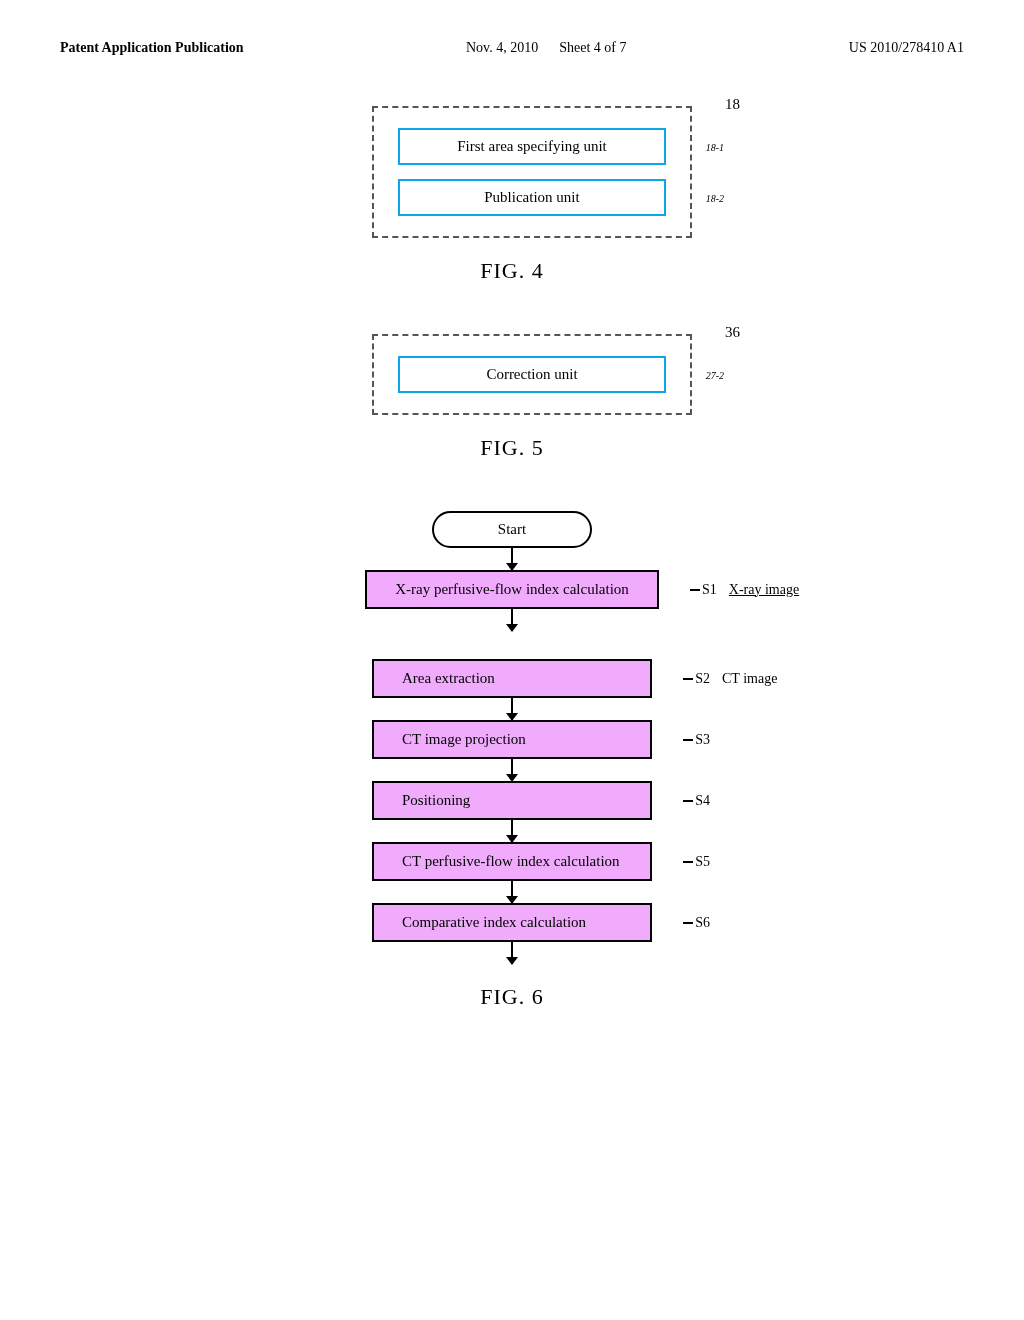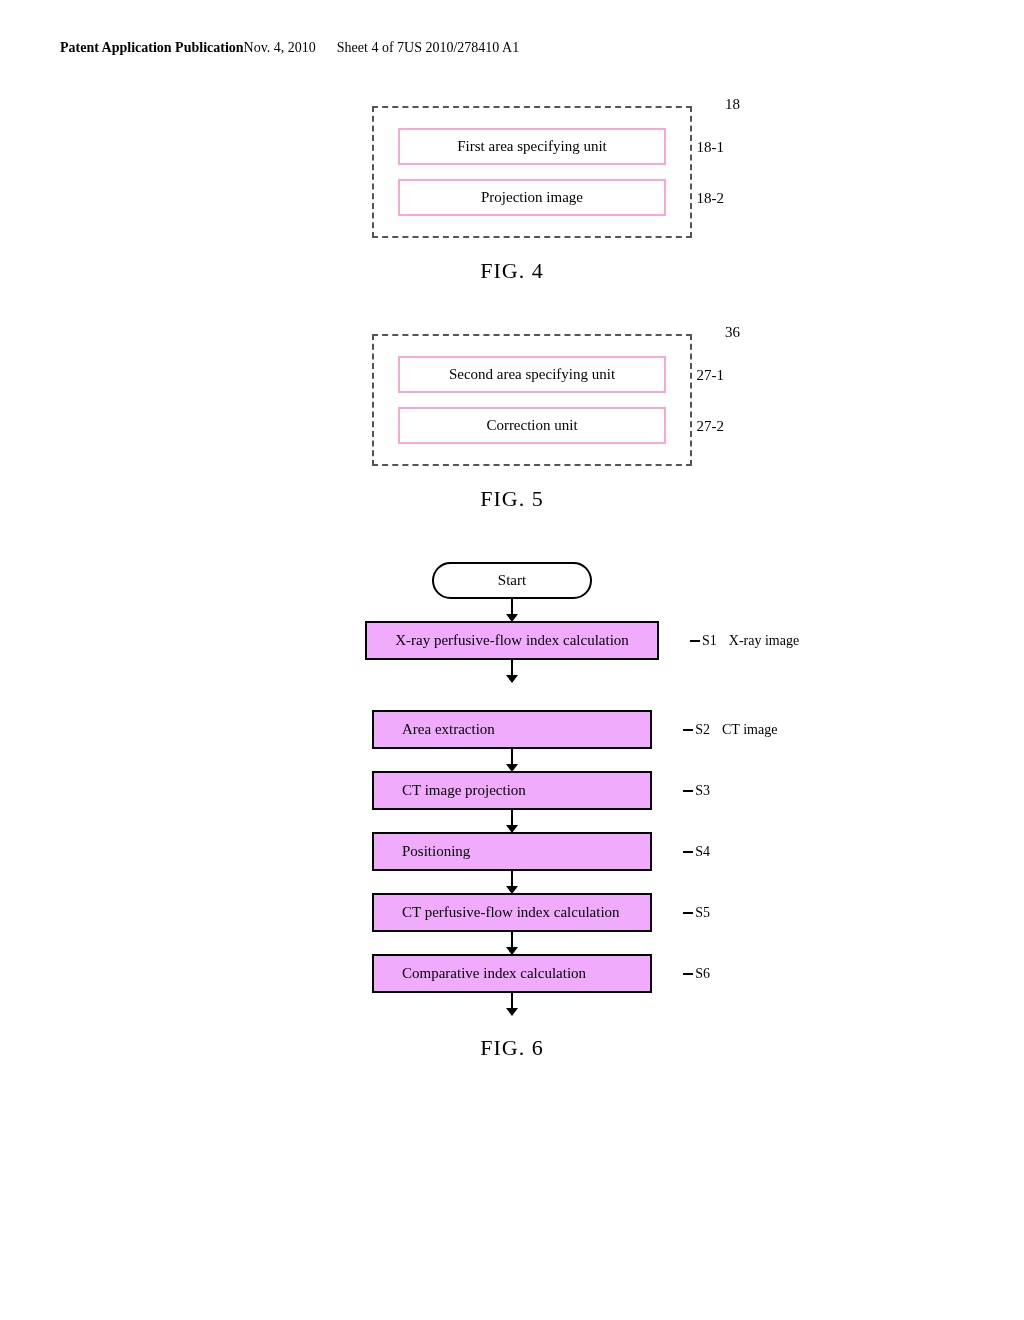--- a/index.html
+++ b/index.html
@@ -15,20 +15,21 @@
     .page {
       width: 1024px;
       min-height: 1320px;
       padding: 40px 60px;
       position: relative;
     }
 
     
     .header {
       display: flex;
+      justify-content: space-between;
       align-items: center;
       margin-bottom: 50px;
       font-size: 14px;
     }
     .header-left { font-weight: bold; }
     .header-center { font-size: 14px; }
     .header-right { font-size: 14px; }
 
     
     .figure-section {
@@ -56,39 +57,40 @@
     
     .box-label {
       position: absolute;
       top: -12px;
       right: -50px;
       font-size: 15px;
     }
 
     
     .inner-box {
-      border: 2px solid #f9a8d4;
+      border: 2px solid #0ea5e9;
       padding: 8px 4px;
       text-align: center;
       font-size: 15px;
       margin-bottom: 14px;
       position: relative;
     }
     .inner-box:last-child {
       margin-bottom: 0;
     }
 
     
     .inner-label {
       position: absolute;
       right: -60px;
       top: 50%;
       transform: translateY(-50%);
-      font-size: 15px;
+      font-size: 10px;
       white-space: nowrap;
+      font-style: italic;
     }
 
     .flow-node {
       position: relative;
       display: flex;
       align-items: center;
       justify-content: center;
     }
 
     .flow-rounded {
@@ -175,37 +177,33 @@
 
   <div class="figure-section">
     <div style="position:relative; margin-left:40px;">
       <div class="dashed-box">
         <span class="box-label">18</span>
         <div class="inner-box">
           <span>First area specifying unit</span>
           <span class="inner-label">18-1</span>
         </div>
         <div class="inner-box">
-          <span>Projection image</span>
+          <span>Publication unit</span>
           <span class="inner-label">18-2</span>
         </div>
       </div>
     </div>
     <div class="figure-caption">FIG. 4</div>
   </div>
 
   <div class="figure-section">
     <div style="position:relative; margin-left:40px;">
       <div class="dashed-box">
         <span class="box-label">36</span>
         <div class="inner-box">
-          <span>Second area specifying unit</span>
-          <span class="inner-label">27-1</span>
-        </div>
-        <div class="inner-box">
           <span>Correction unit</span>
           <span class="inner-label">27-2</span>
         </div>
       </div>
     </div>
     <div class="figure-caption">FIG. 5</div>
   </div>
 
   <div class="figure-section">
     <div class="flowchart-outer">
@@ -217,21 +215,21 @@
       </div>
       <div class="flow-arrow"></div>
 
       <div class="flow-node" style="position:relative;">
         <div class="flow-rect">
           <span>X-ray perfusive-flow index calculation</span>
           <span class="flow-step-label">
             <span style="display:inline-block;width:10px;height:2px;background:#000;margin-right:2px;vertical-align:middle;"></span>S1
           </span>
         </div>
-        <span class="flow-side-label" style="left:calc(100% + 70px);">X-ray image</span>
+        <span class="flow-side-label" style="left:calc(100% + 70px);text-decoration:underline;">X-ray image</span>
       </div>
       <div class="flow-arrow"></div>
 
       <div class="flow-node" style="position:relative;margin-top:28px;">
         <div class="flow-rect">
           <span>Area extraction</span>
           <span class="flow-step-label">
             <span style="display:inline-block;width:10px;height:2px;background:#000;margin-right:2px;vertical-align:middle;"></span>S2
           </span>
         </div>

